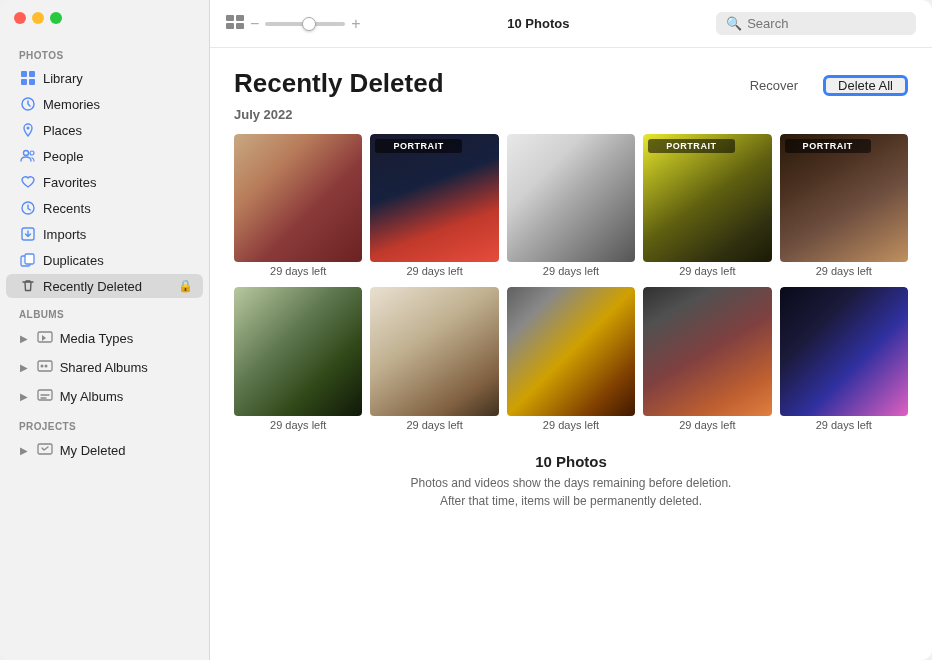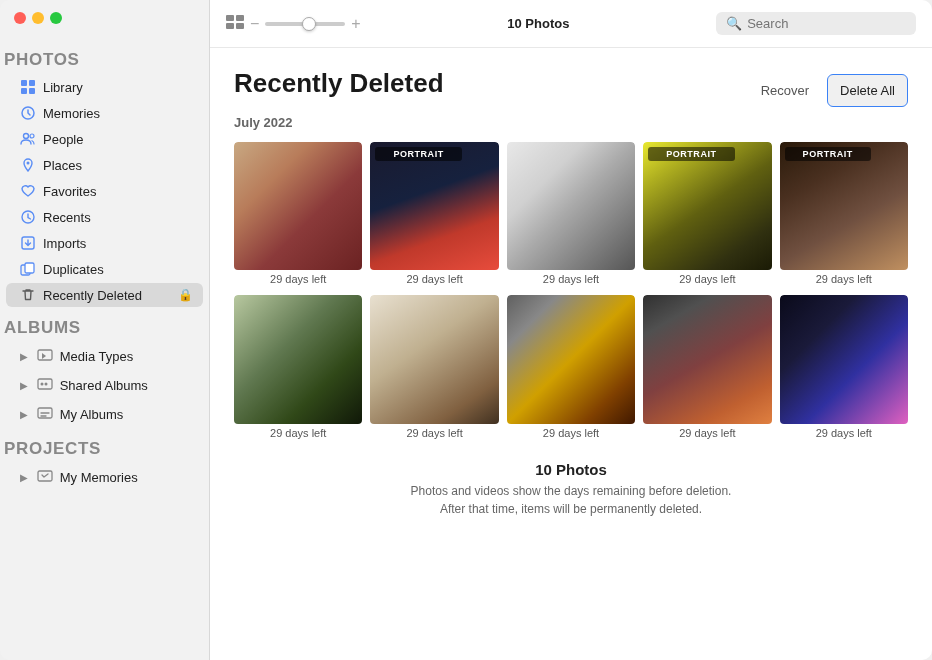--- a/index.html
+++ b/index.html
@@ -20,25 +20,25 @@
       background: #f2f2f2;
       height: 660px;
       display: flex;
       flex-direction: column;
       padding-top: 40px;
       border-right: 1px solid #d8d8d8;
       overflow-y: auto;
     }
 
     .sidebar-section-label {
-      font-size: 17px;
+      font-size: 10px;
       font-weight: 600;
       color: #888;
       text-transform: uppercase;
-      padding: 10px 14px 4px 4px;
+      padding: 10px 14px 4px 19px;
       letter-spacing: 0.04em;
     }
 
     .sidebar-item {
       display: flex;
       align-items: center;
       padding: 4px 10px 4px 14px;
       border-radius: 6px;
       margin: 1px 6px;
       cursor: pointer;
@@ -182,41 +182,41 @@
       justify-content: space-between;
       margin-bottom: 8px;
     }
     .page-title {
       font-size: 26px;
       font-weight: 700;
       color: #1a1a1a;
     }
     .header-buttons {
       display: flex;
-      gap: 8px;
+      gap: 15px;
       align-items: center;
       margin-top: 6px;
       justify-content: space-between;
     }
     .btn-recover {
       background: transparent;
       border: none;
       font-size: 13px;
       color: #555;
       cursor: pointer;
       padding: 4px 10px;
       border-radius: 6px;
     }
     .btn-delete-all {
       background: #f0f0f0;
-      border: 1px solid #3b82f6;
+      border: 3px solid #3b82f6;
       font-size: 13px;
       color: #222;
       cursor: pointer;
-      padding: 8px 12px;
+      padding: 0 12px;
       border-radius: 6px;
     }
 
     .section-date {
       font-size: 13px;
       font-weight: 700;
       color: #666;
       margin-bottom: 12px;
     }
 
@@ -324,42 +324,42 @@
           <circle cx="8" cy="8" r="6" stroke="#5b8ef5" stroke-width="1.5"></circle>
           <path d="M8 5v3l2 2" stroke="#5b8ef5" stroke-width="1.5" stroke-linecap="round"></path>
         </svg>
     </span>
     <span class="label">Memories</span>
   </div>
 
   <div class="sidebar-item">
     <span class="icon">
       <svg viewBox="0 0 16 16" fill="none">
+          <path d="M8 2a4 4 0 0 1 4 4c0 3-4 8-4 8S4 9 4 6a4 4 0 0 1 4-4z" stroke="#5b8ef5" stroke-width="1.4"></path>
+          <circle cx="8" cy="6" r="1.5" fill="#5b8ef5"></circle>
+        </svg>
+    </span>
+    <span class="label">Places</span>
+  </div>
+
+  <div class="sidebar-item">
+    <span class="icon">
+      <svg viewBox="0 0 16 16" fill="none">
           <circle cx="6" cy="5" r="2.5" stroke="#5b8ef5" stroke-width="1.4"></circle>
           <path d="M1 13c0-2.8 2.2-4 5-4s5 1.2 5 4" stroke="#5b8ef5" stroke-width="1.4" stroke-linecap="round"></path>
           <circle cx="12" cy="5" r="2" stroke="#5b8ef5" stroke-width="1.2"></circle>
           <path d="M14 13c0-1.6-.8-2.8-2-3.3" stroke="#5b8ef5" stroke-width="1.2" stroke-linecap="round"></path>
         </svg>
     </span>
     <span class="label">People</span>
   </div>
 
   <div class="sidebar-item">
     <span class="icon">
       <svg viewBox="0 0 16 16" fill="none">
-          <path d="M8 2a4 4 0 0 1 4 4c0 3-4 8-4 8S4 9 4 6a4 4 0 0 1 4-4z" stroke="#5b8ef5" stroke-width="1.4"></path>
-          <circle cx="8" cy="6" r="1.5" fill="#5b8ef5"></circle>
-        </svg>
-    </span>
-    <span class="label">Places</span>
-  </div>
-
-  <div class="sidebar-item">
-    <span class="icon">
-      <svg viewBox="0 0 16 16" fill="none">
           <path d="M8 13s-6-4-6-7.5A3.5 3.5 0 0 1 8 4a3.5 3.5 0 0 1 6 1.5C14 9 8 13 8 13z" stroke="#5b8ef5" stroke-width="1.4"></path>
         </svg>
     </span>
     <span class="label">Favorites</span>
   </div>
 
   <div class="sidebar-item">
     <span class="icon">
       <svg viewBox="0 0 16 16" fill="none">
           <circle cx="8" cy="8" r="6" stroke="#5b8ef5" stroke-width="1.4"></circle>
@@ -438,21 +438,21 @@
   <div class="sidebar-section-label">Projects</div>
 
   <div class="sidebar-group-row">
     <span class="chevron">▶</span>
     <span class="icon">
       <svg viewBox="0 0 16 16" fill="none">
           <rect x="1" y="3" width="14" height="10" rx="1.5" stroke="#888" stroke-width="1.3"></rect>
           <path d="M5 7l2 2 4-3" stroke="#888" stroke-width="1.3" stroke-linecap="round" stroke-linejoin="round"></path>
         </svg>
     </span>
-    <span class="label">My Memories</span>
+    <span class="label">My Deleted</span>
   </div>
 </div>
 
 <div class="main">
 
   <div class="toolbar">
     <div class="toolbar-left">
       <span class="zoom-icon">
         <svg width="18" height="14" viewBox="0 0 18 14" fill="none">
             <rect x="0" y="0" width="8" height="6" rx="1" fill="#888"></rect>

